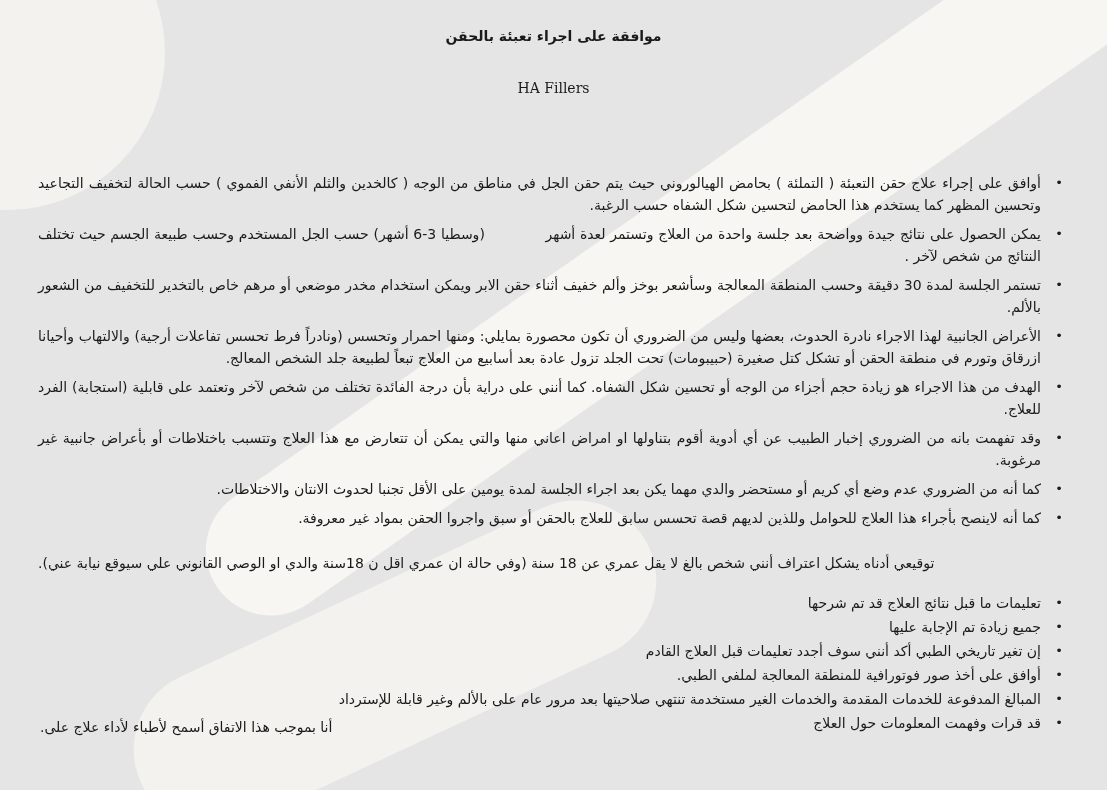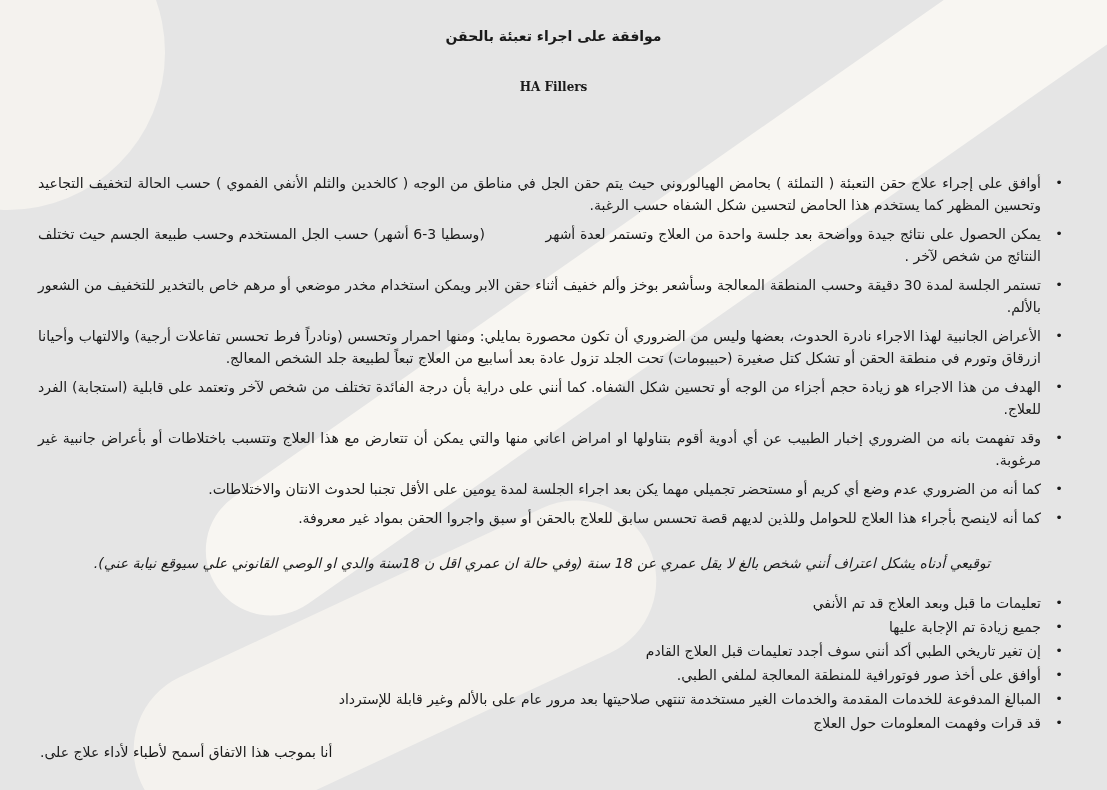--- a/index.html
+++ b/index.html
@@ -62,22 +62,22 @@
     direction: rtl;
     font-weight: bold;
     font-size: 14px;
   }
   .title-en {
     position: absolute;
     top: 80px;
     left: 0;
     right: 0;
     text-align: center;
-    font-weight: bold;
-    font-size: 12px;
+    font-weight: normal;
+    font-size: 14px;
     font-family: "DejaVu Serif", serif;
   }
   ul.consent-list {
     position: absolute;
     top: 172px;
     right: 40px;
     left: 38px;
     margin: 0;
     padding: 0;
     list-style: none;
@@ -98,25 +98,24 @@
     top: 0;
     font-size: 13px;
     line-height: 22px;
   }
   .signature-par {
     position: absolute;
     top: 552px;
     right: 47px;
     left: 38px;
     direction: rtl;
-    text-align: center;
+    text-align: left;
     font-size: 14px;
     line-height: 22px;
     padding-right: 14px;
-    font-style: italic;
   }
   ul.ack-list {
     position: absolute;
     top: 592px;
     right: 40px;
     left: 38px;
     margin: 0;
     padding: 0;
     list-style: none;
     direction: rtl;
@@ -124,21 +123,21 @@
   ul.ack-list li {
     position: relative;
     padding-right: 26px;
     margin-bottom: 2px;
     font-size: 14px;
     line-height: 22px;
     text-align: right;
   }
   .footer-par {
     position: absolute;
-    top: 741px;
+    top: 716px;
     left: 40px;
     direction: rtl;
     font-size: 14px;
     line-height: 22px;
     text-align: left;
   }
 </style>
 </head>
 <body>
 
@@ -173,34 +172,34 @@
       <li>
         <span class="dot">•</span>
         <span>الهدف من هذا الاجراء هو زيادة حجم أجزاء من الوجه أو تحسين شكل الشفاه. كما أنني على دراية بأن درجة الفائدة تختلف من شخص لآخر وتعتمد على قابلية (استجابة) الفرد للعلاج.</span>
       </li>
       <li>
         <span class="dot">•</span>
         <span>وقد تفهمت بانه من الضروري إخبار الطبيب عن أي أدوية أقوم بتناولها او امراض اعاني منها والتي يمكن أن تتعارض مع هذا العلاج وتتسبب باختلاطات أو بأعراض جانبية غير مرغوبة.</span>
       </li>
       <li>
         <span class="dot">•</span>
-        <span>كما أنه من الضروري عدم وضع أي كريم أو مستحضر تجميلي مهما يكن بعد اجراء الجلسة لمدة يومين على الأقل تجنبا لحدوث الانتان والاختلاطات.</span>
+        <span>كما أنه من الضروري عدم وضع أي كريم أو مستحضر والدي مهما يكن بعد اجراء الجلسة لمدة يومين على الأقل تجنبا لحدوث الانتان والاختلاطات.</span>
       </li>
       <li>
         <span class="dot">•</span>
         <span>كما أنه لاينصح بأجراء هذا العلاج للحوامل وللذين لديهم قصة تحسس سابق للعلاج بالحقن أو سبق واجروا الحقن بمواد غير معروفة.</span>
       </li>
     </ul>
 
     <div class="signature-par">توقيعي أدناه يشكل اعتراف أنني شخص بالغ لا يقل عمري عن 18 سنة (وفي حالة ان عمري اقل ن 18سنة والدي او الوصي القانوني علي سيوقع نيابة عني).</div>
 
     <ul class="ack-list">
       <li>
         <span class="dot">•</span>
-        <span>تعليمات ما قبل وبعد العلاج قد تم الأنفي</span>
+        <span>تعليمات ما قبل نتائج العلاج قد تم شرحها</span>
       </li>
       <li>
         <span class="dot">•</span>
         <span>جميع زيادة تم الإجابة عليها</span>
       </li>
       <li>
         <span class="dot">•</span>
         <span>إن تغير تاريخي الطبي أكد أنني سوف أجدد تعليمات قبل العلاج القادم</span>
       </li>
       <li>

